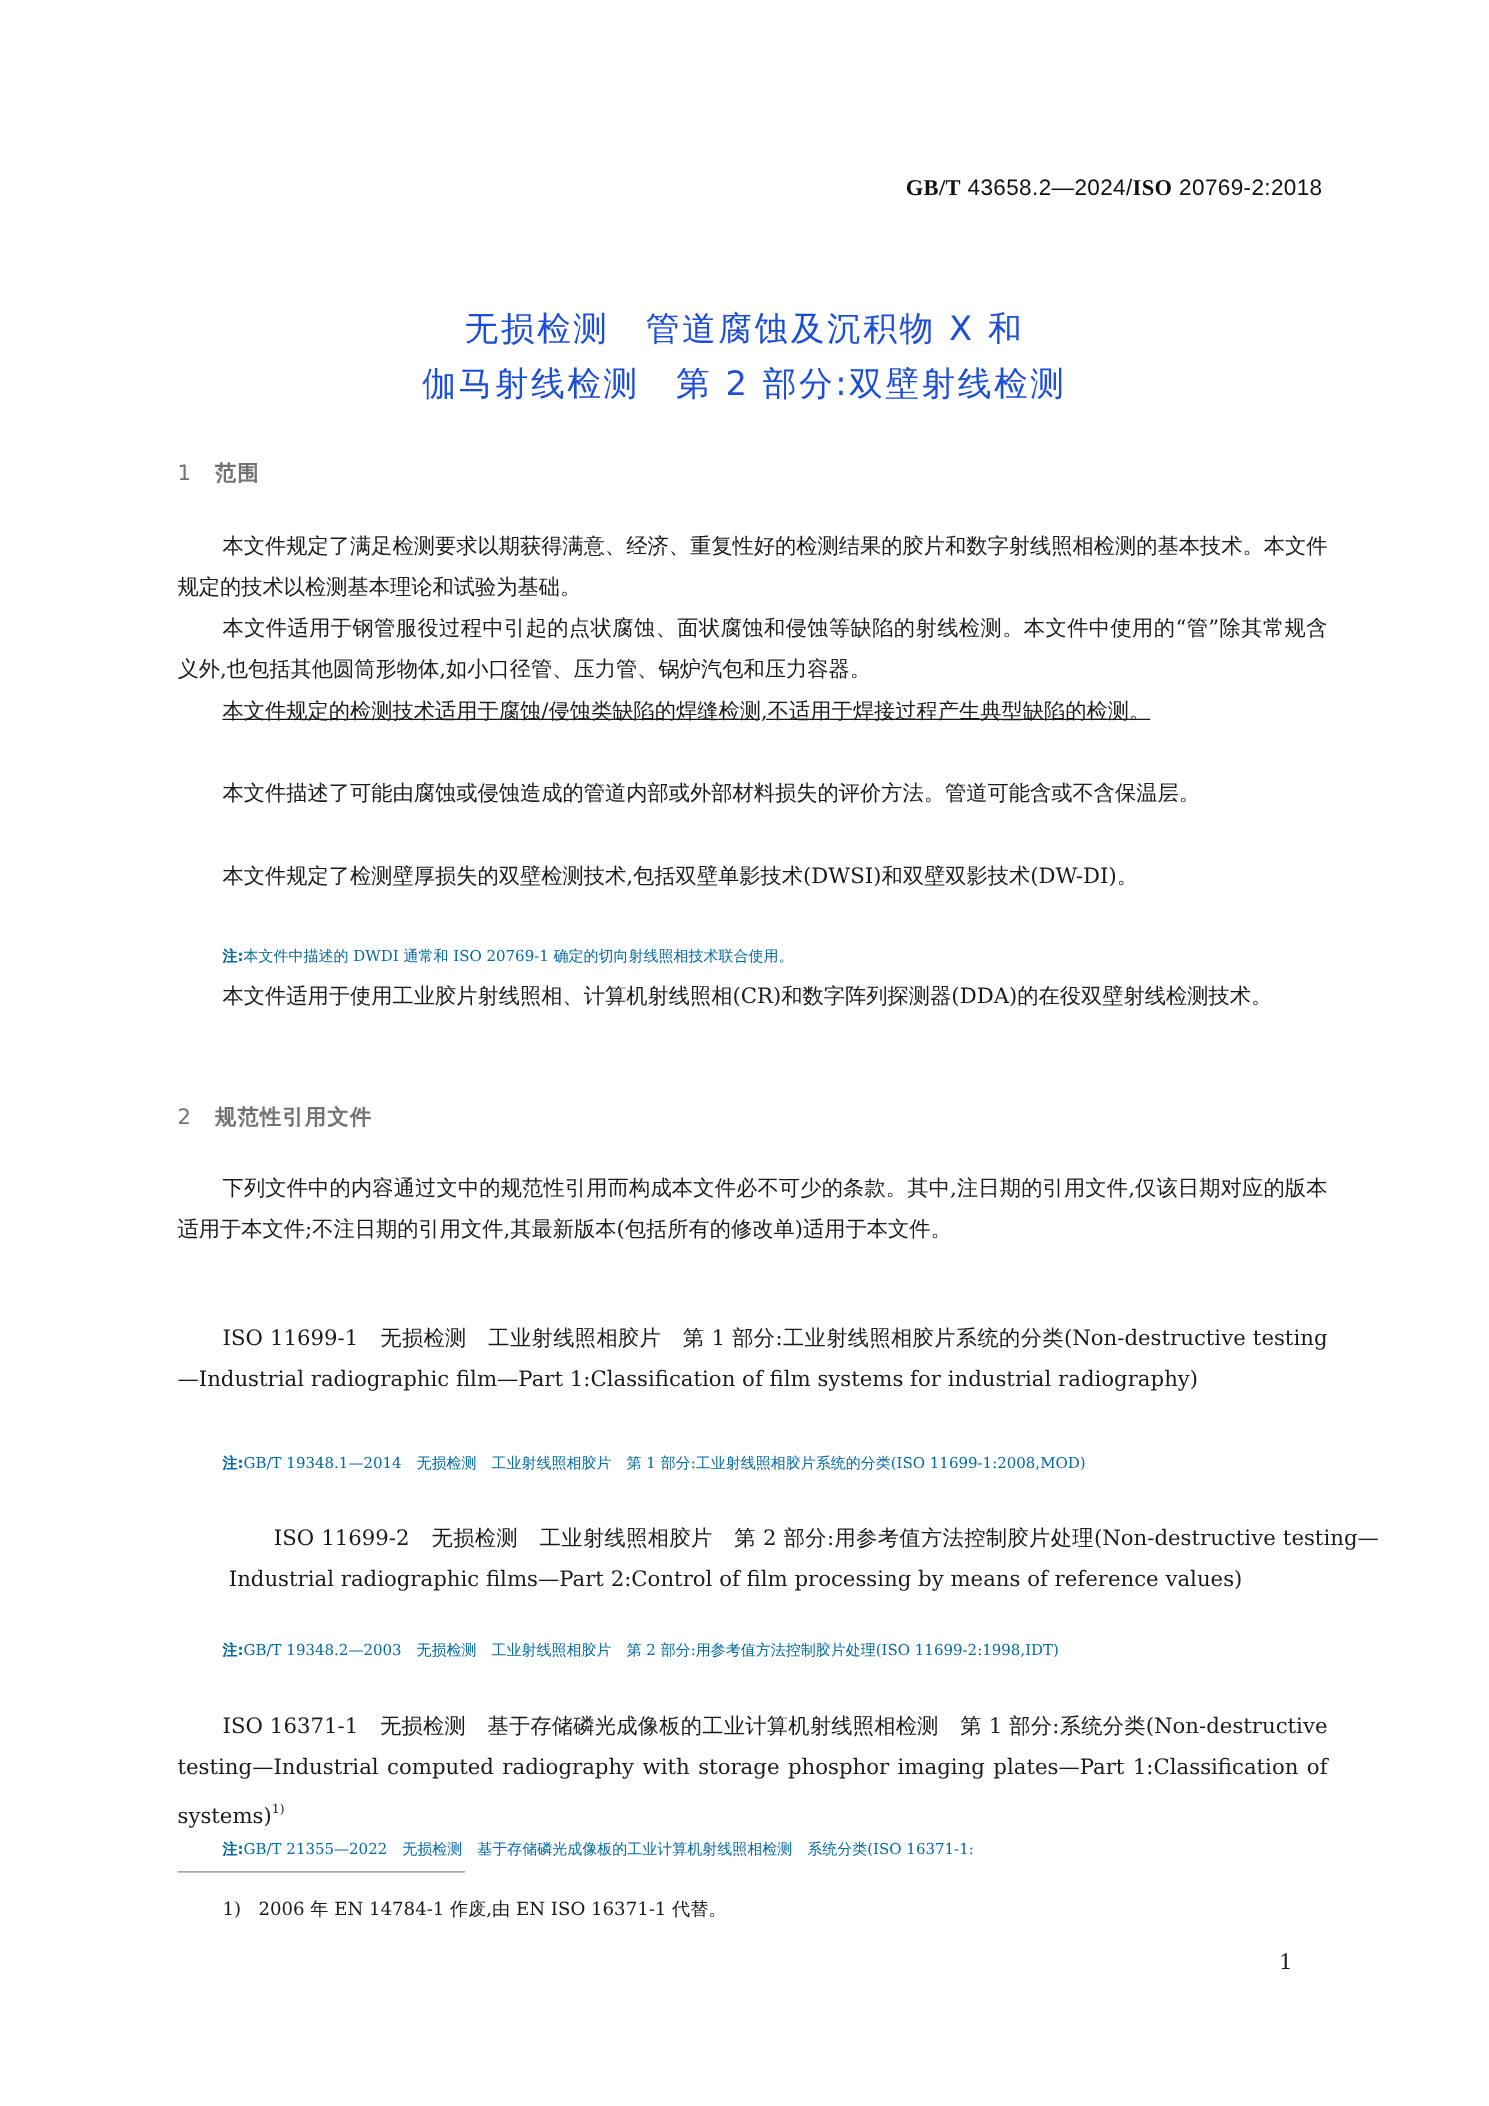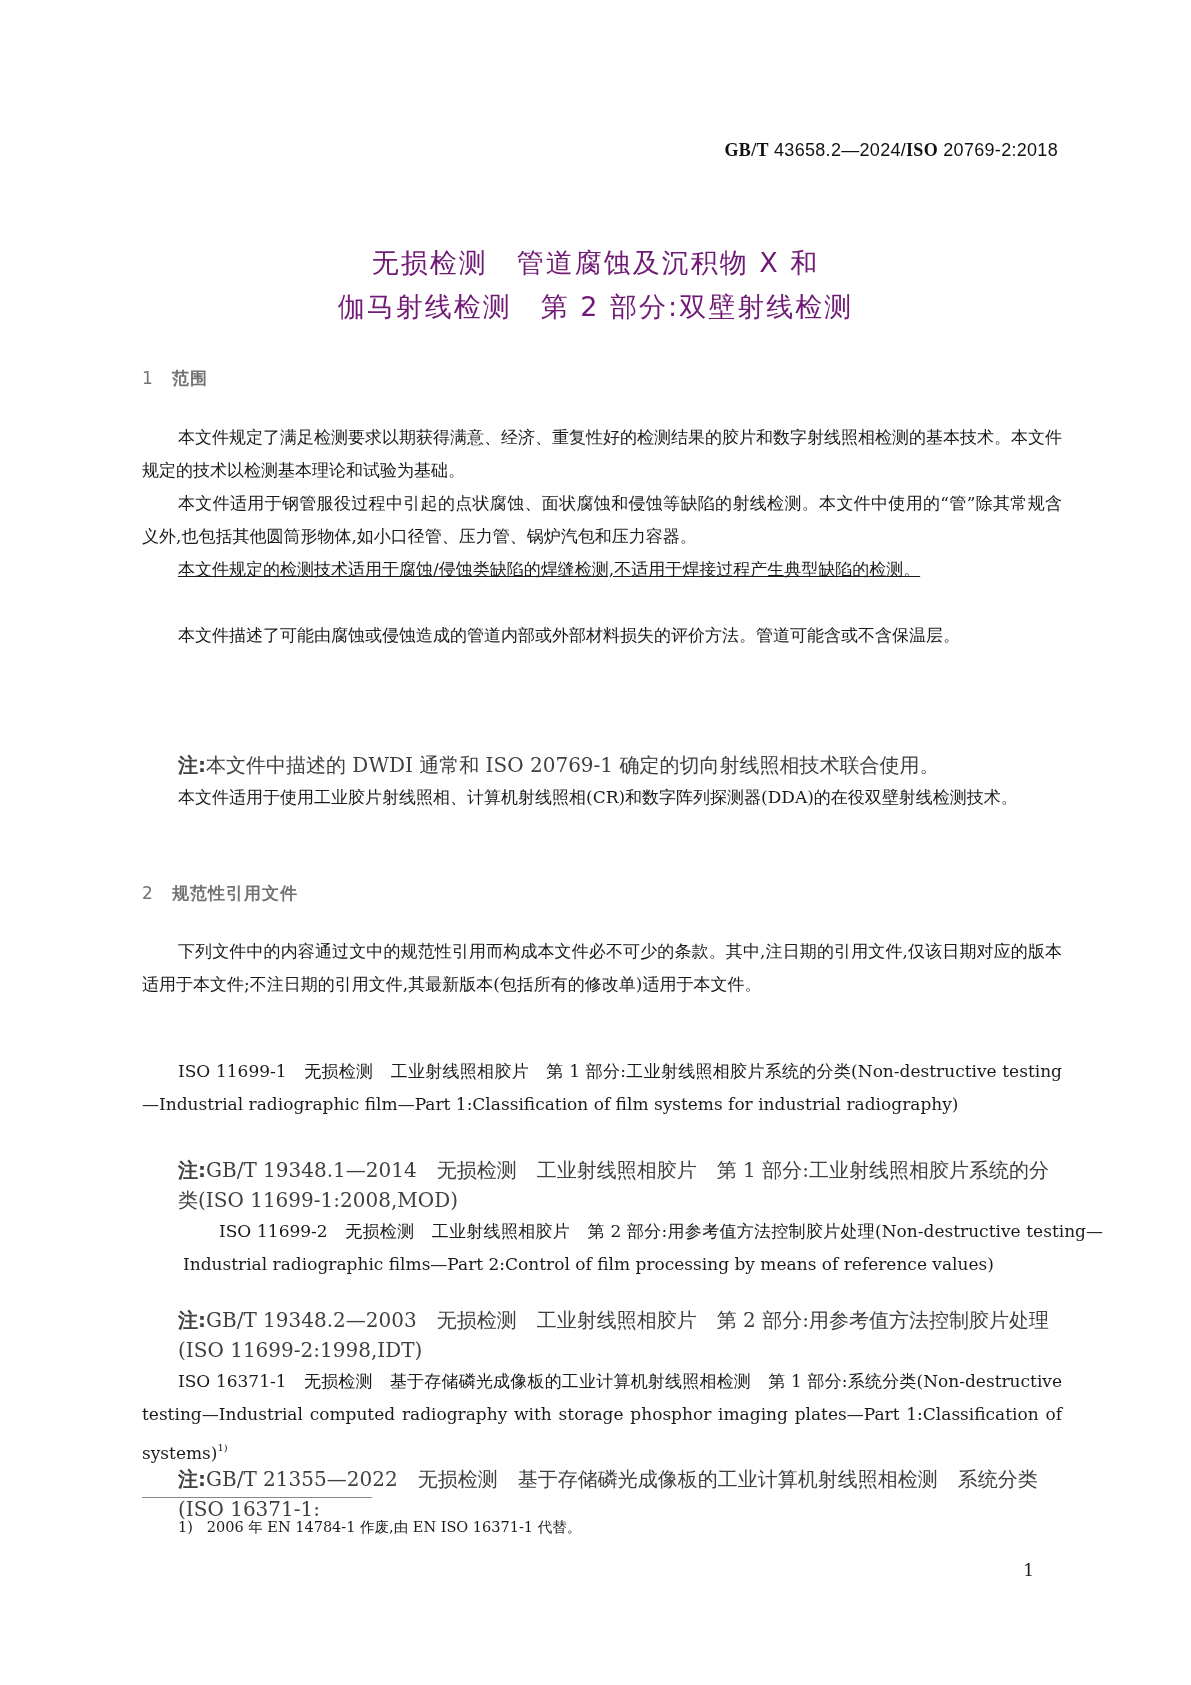--- a/index.html
+++ b/index.html
@@ -14,39 +14,39 @@
     .page { position: absolute; left: 0; top: 0; width: 1191px; height: 1685px; }
     .std-code {
       position: absolute; right: 133px; top: 140px;
       font-family: "Liberation Sans", "DejaVu Sans", sans-serif;
       font-size: 18px; letter-spacing: 0.3px; color: #111;
     }
     .std-code b { font-family: "Liberation Serif", "DejaVu Serif", serif; font-weight: bold; }
     .title {
       position: absolute; left: 0; width: 1191px; text-align: center;
       font-family: "DejaVu Sans", "Liberation Sans", sans-serif;
-      font-size: 27px; color: #701a75; letter-spacing: 2px;
+      font-size: 27px; color: #1d4ed8; letter-spacing: 2px;
     }
     .title.l1 { top: 245px; }
     .title.l2 { top: 289px; }
     .heading {
       position: absolute; left: 142px;
       font-family: "DejaVu Sans", "Liberation Sans", sans-serif;
       font-size: 17px; font-weight: bold; color: #737373; letter-spacing: 1px;
     }
     .heading .num { display: inline-block; width: 30px; font-weight: normal; }
     .para {
       position: absolute; left: 142px; width: 920px;
       font-size: 17px; line-height: 33px; text-align: justify;
       text-align-last: left; color: #1a1a1a;
     }
     .para.indent { text-indent: 36px; }
     .note {
       position: absolute; left: 178px; width: 884px;
-      font-size: 20px; line-height: 30px; color: #404040;
+      font-size: 12px; line-height: 30px; color: #0369a1;
     }
     .note .lbl { font-family: "DejaVu Sans", sans-serif; font-weight: bold; }
     .ref-line {
       position: absolute; left: 142px; width: 920px;
       font-size: 17px; line-height: 33px; text-align: justify; text-align-last: left;
     }
     .sup { font-size: 10px; vertical-align: 8px; }
     .fn-rule { position: absolute; left: 142px; top: 1497px; width: 230px; height: 1px; background: #888; }
     .footnote { position: absolute; left: 178px; top: 1518px; font-size: 14.5px; }
     .page-num { position: absolute; right: 157px; top: 1560px; font-size: 17px; }
@@ -60,20 +60,21 @@
 
   <div class="title l1">无损检测　管道腐蚀及沉积物 X 和</div>
   <div class="title l2">伽马射线检测　第 2 部分:双壁射线检测</div>
 
   <div class="heading" style="top:367px;"><span class="num">1</span><span>范围</span></div>
 
   <div class="para indent" style="top:421px;">本文件规定了满足检测要求以期获得满意、经济、重复性好的检测结果的胶片和数字射线照相检测的基本技术。本文件规定的技术以检测基本理论和试验为基础。</div>
   <div class="para indent" style="top:487px;">本文件适用于钢管服役过程中引起的点状腐蚀、面状腐蚀和侵蚀等缺陷的射线检测。本文件中使用的“管”除其常规含义外,也包括其他圆筒形物体,如小口径管、压力管、锅炉汽包和压力容器。</div>
   <div class="para indent" style="top:553px;text-decoration:underline;">本文件规定的检测技术适用于腐蚀/侵蚀类缺陷的焊缝检测,不适用于焊接过程产生典型缺陷的检测。</div>
   <div class="para indent" style="top:619px;">本文件描述了可能由腐蚀或侵蚀造成的管道内部或外部材料损失的评价方法。管道可能含或不含保温层。</div>
+  <div class="para indent" style="top:685px;">本文件规定了检测壁厚损失的双壁检测技术,包括双壁单影技术(DWSI)和双壁双影技术(DW-DI)。</div>
 
   <div class="note" style="top:750px;"><span class="lbl">注:</span><span>本文件中描述的 DWDI 通常和 ISO 20769-1 确定的切向射线照相技术联合使用。</span></div>
 
   <div class="para indent" style="top:781px;">本文件适用于使用工业胶片射线照相、计算机射线照相(CR)和数字阵列探测器(DDA)的在役双壁射线检测技术。</div>
 
   <div class="heading" style="top:882px;"><span class="num">2</span><span>规范性引用文件</span></div>
 
   <div class="para indent" style="top:935px;">下列文件中的内容通过文中的规范性引用而构成本文件必不可少的条款。其中,注日期的引用文件,仅该日期对应的版本适用于本文件;不注日期的引用文件,其最新版本(包括所有的修改单)适用于本文件。</div>
 
   <div class="ref-line" style="top:1055px; text-indent:36px;">ISO 11699-1　无损检测　工业射线照相胶片　第 1 部分:工业射线照相胶片系统的分类(Non-destructive testing—Industrial radiographic film—Part 1:Classification of film systems for industrial radiography)</div>

